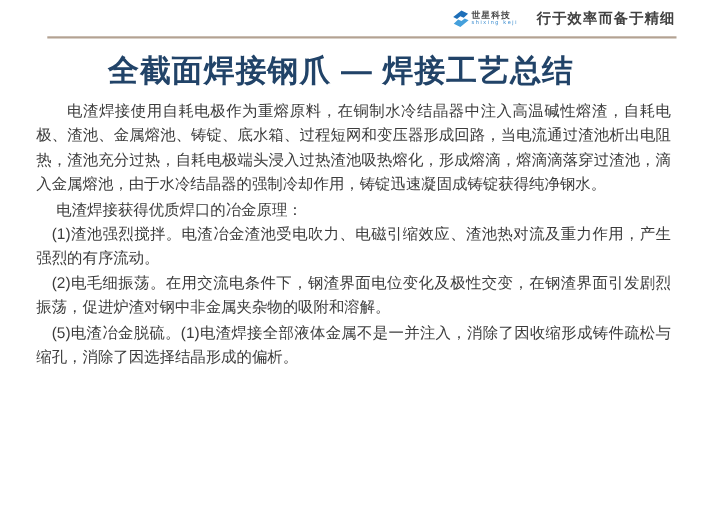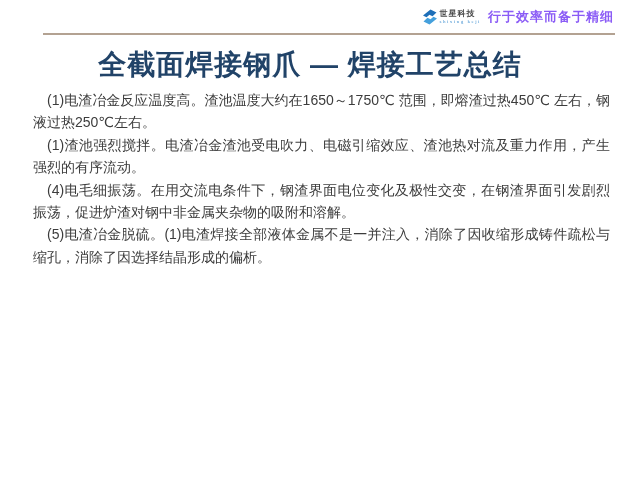--- a/index.html
+++ b/index.html
@@ -17,22 +17,21 @@
     height: 480px;
     background: #ffffff;
   }
   
   .header-brand {
     position: absolute;
     top: 8px;
     right: 26px;
     display: flex;
     align-items: center;
-    gap: 7px;
-    font-family: Liberation Serif, serif;
+    gap: 17px;
   }
   .logo-wrap {
     display: flex;
     align-items: center;
     gap: 2px;
   }
   .logo-icon svg { display: block; }
   .logo-textcol {
     display: flex;
     flex-direction: column;
@@ -48,21 +47,21 @@
   .logo-sub {
     font-size: 5px;
     color: #3f8fd0;
     letter-spacing: 1.5px;
     margin-top: 1px;
     white-space: nowrap;
   }
   .slogan {
     font-size: 13px;
     font-weight: bold;
-    color: #8b5cf6;
+    color: #404040;
     letter-spacing: 1px;
     white-space: nowrap;
   }
   .header-divider {
     position: absolute;
     top: 33px;
     left: 43px;
     width: 572px;
     height: 2px;
     background: #b3a292;
@@ -118,19 +117,20 @@
       </span>
     </div>
     <span class="slogan">行于效率而备于精细</span>
   </div>
 
   <div class="header-divider"></div>
 
   <div class="page-title">全截面焊接钢爪 — 焊接工艺总结</div>
 
   <div class="slide-body">
-    <p class="indent-1">(1)电渣冶金反应温度高。渣池温度大约在1650～1750℃ 范围，即熔渣过热450℃ 左右，钢液过热250℃左右。</p>
+    <p class="indent-2">电渣焊接使用自耗电极作为重熔原料，在铜制水冷结晶器中注入高温碱性熔渣，自耗电极、渣池、金属熔池、铸锭、底水箱、过程短网和变压器形成回路，当电流通过渣池析出电阻热，渣池充分过热，自耗电极端头浸入过热渣池吸热熔化，形成熔滴，熔滴滴落穿过渣池，滴入金属熔池，由于水冷结晶器的强制冷却作用，铸锭迅速凝固成铸锭获得纯净钢水。</p>
+    <p class="indent-13">电渣焊接获得优质焊口的冶金原理：</p>
     <p class="indent-1">(1)渣池强烈搅拌。电渣冶金渣池受电吹力、电磁引缩效应、渣池热对流及重力作用，产生强烈的有序流动。</p>
-    <p class="indent-1">(4)电毛细振荡。在用交流电条件下，钢渣界面电位变化及极性交变，在钢渣界面引发剧烈振荡，促进炉渣对钢中非金属夹杂物的吸附和溶解。</p>
+    <p class="indent-1">(2)电毛细振荡。在用交流电条件下，钢渣界面电位变化及极性交变，在钢渣界面引发剧烈振荡，促进炉渣对钢中非金属夹杂物的吸附和溶解。</p>
     <p class="indent-1">(5)电渣冶金脱硫。(1)电渣焊接全部液体金属不是一并注入，消除了因收缩形成铸件疏松与缩孔，消除了因选择结晶形成的偏析。</p>
   </div>
 
 </div>
 
 </body></html>

